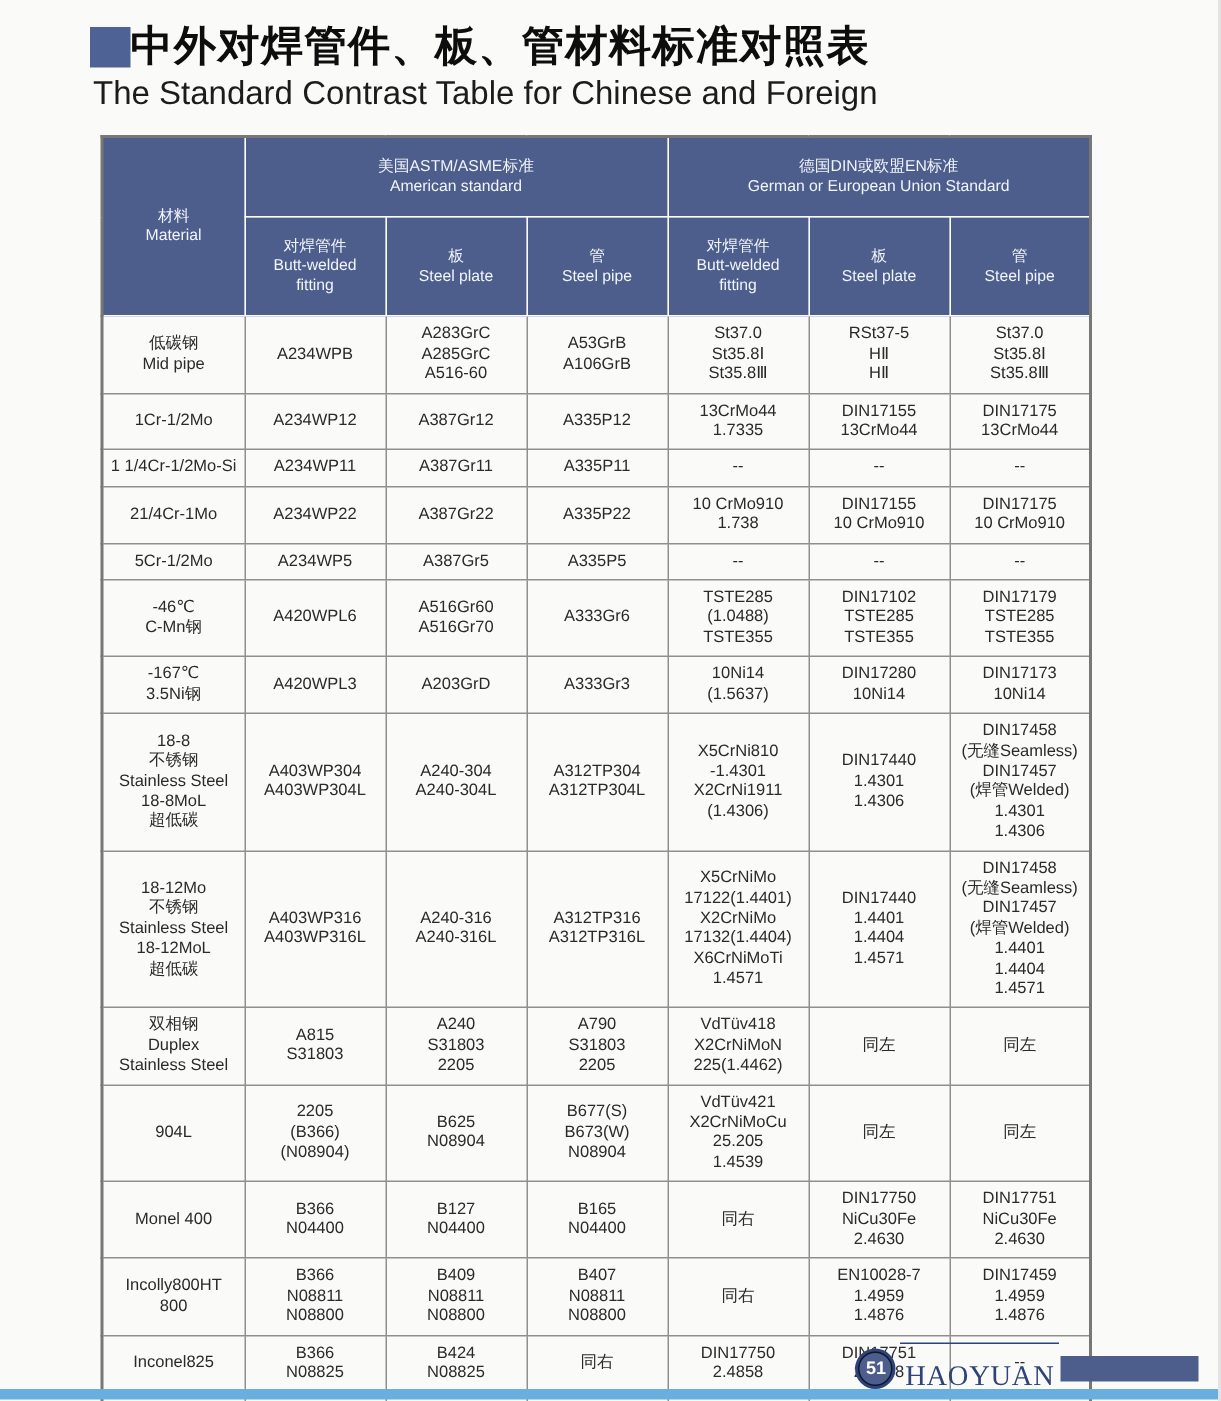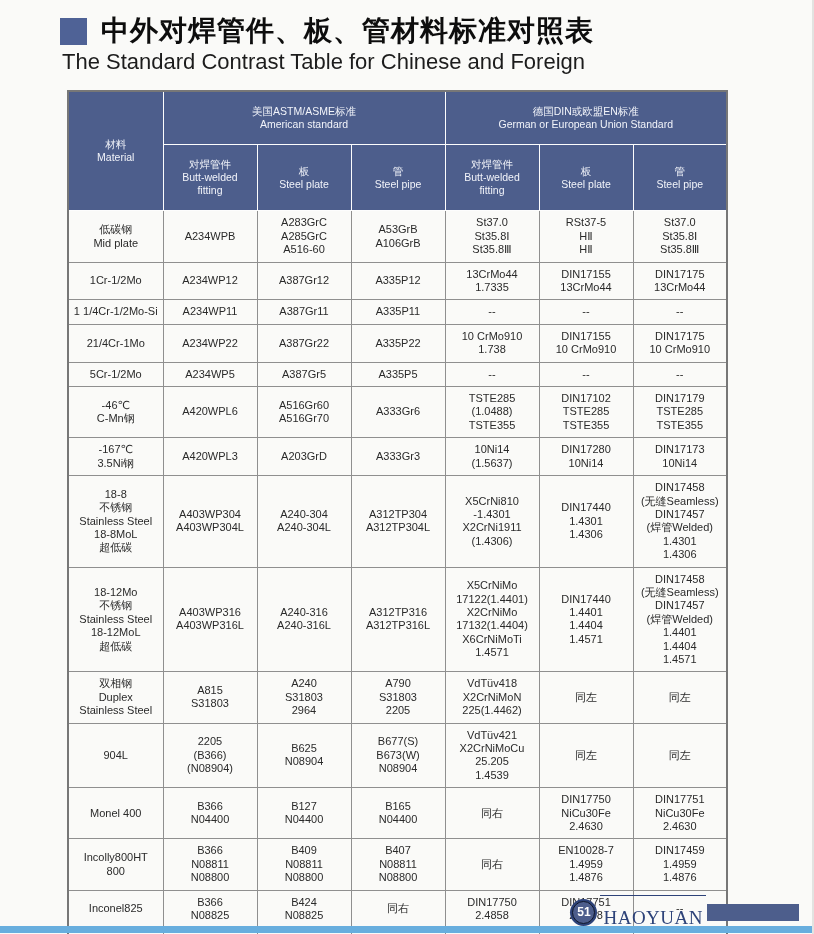--- a/index.html
+++ b/index.html
@@ -7,21 +7,21 @@
     width: 814px; height: 934px;
     background: #fafaf8;
     font-family: "Liberation Sans", "DejaVu Sans", sans-serif;
     position: relative;
     overflow: hidden;
   }
   .page { position: absolute; inset: 0; border-right: 2px solid #e3e3e1; }
 
   .title-row {
     margin: 16px 0 0 60px;
-    display: flex; align-items: flex-end; gap: 14px;
+    display: flex; align-items: flex-end; 
   }
   .title-square {
     width: 27px; height: 27px;
     background: var(--title-square, #4f6296);
     flex: 0 0 auto;
   }
   .title-zh {
     margin: 0;
     font-size: 28px; font-weight: bold; color: #0d0d0d;
     letter-spacing: 1px; line-height: 1.05;
@@ -150,21 +150,21 @@
 fitting</th>
           <th>板
 Steel plate</th>
           <th>管
 Steel pipe</th>
         </tr>
     </thead>
     <tbody id="table-body">
         <tr>
           <td>低碳钢
-Mid plate</td>
+Mid pipe</td>
           <td>A234WPB</td>
           <td>A283GrC
 A285GrC
 A516-60</td>
           <td>A53GrB
 A106GrB</td>
           <td>St37.0
 St35.8Ⅰ
 St35.8Ⅲ</td>
           <td>RSt37-5
@@ -303,21 +303,21 @@
 1.4571</td>
         </tr>
         <tr>
           <td>双相钢
 Duplex
 Stainless Steel</td>
           <td>A815
 S31803</td>
           <td>A240
 S31803
-2964</td>
+2205</td>
           <td>A790
 S31803
 2205</td>
           <td>VdTüv418
 X2CrNiMoN
 225(1.4462)</td>
           <td>同左</td>
           <td>同左</td>
         </tr>
         <tr>

